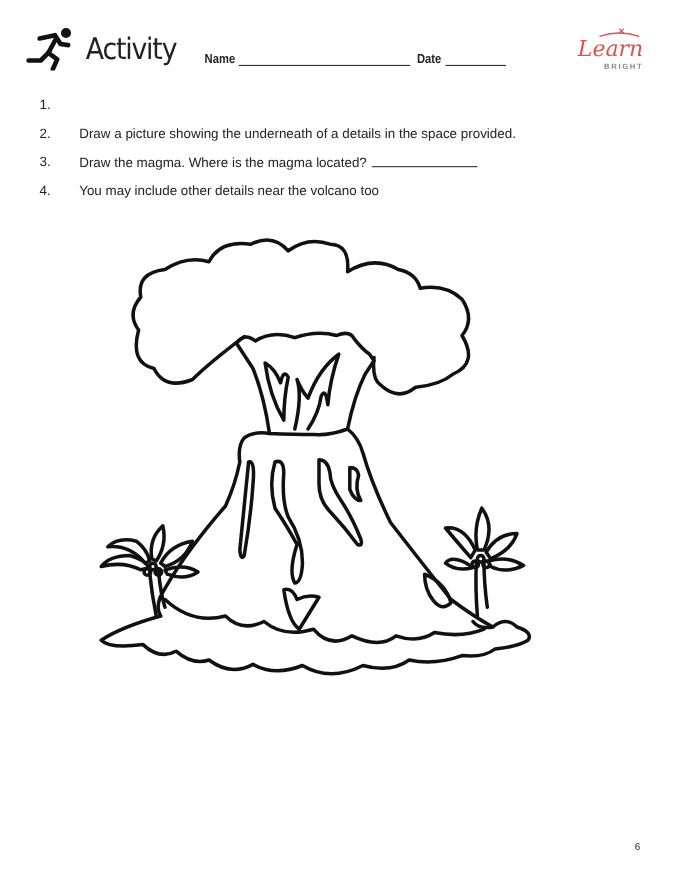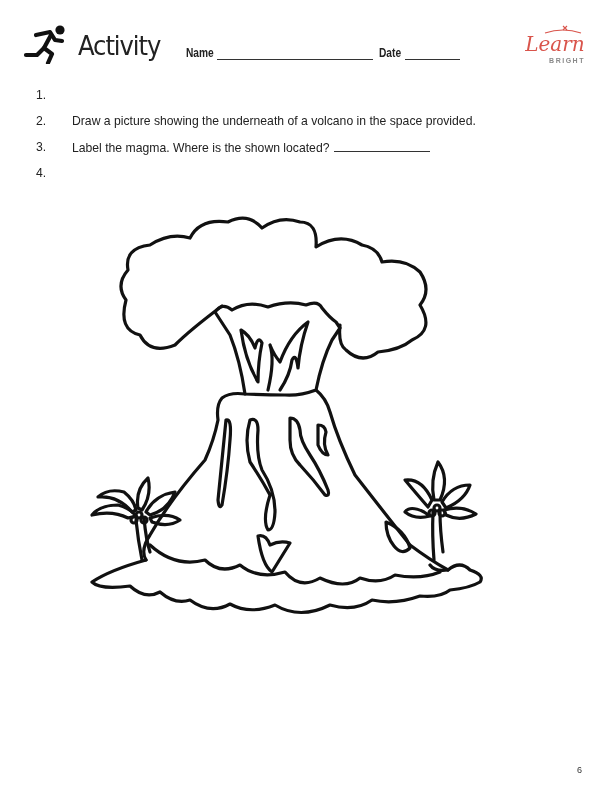--- a/index.html
+++ b/index.html
@@ -45,28 +45,29 @@
     <text x="52" y="39" text-anchor="middle" font-family="Liberation Sans, sans-serif" font-weight="bold" font-size="7" letter-spacing="1.5" fill="#8a8a8a">BRIGHT</text>
   </svg>
 </div>
 
 <ol class="instructions">
   <li>
     <span class="num">1.</span>
   </li>
   <li>
     <span class="num">2.</span>
-    <span class="txt">Draw a picture showing the underneath of a volcano in the space provided.</span>
+    <span class="txt">Draw a picture showing the underneath of a details in the space provided.</span>
   </li>
   <li>
     <span class="num">3.</span>
-    <span class="txt"><span>Label the magma. Where is the shown located?</span><span class="blank"></span></span>
+    <span class="txt"><span>Draw the magma. Where is the magma located?</span><span class="blank"></span></span>
   </li>
   <li>
     <span class="num">4.</span>
+    <span class="txt">You may include other details near the volcano too</span>
   </li>
 </ol>
 
 <svg class="illustration" viewBox="75 212 470 430" fill="none" stroke="#111" stroke-width="3.2" stroke-linecap="round" stroke-linejoin="round">
 
   <path d="M222 306 Q190 330 175 345 Q150 355 140 335 Q118 330 126 300 Q115 285 128 270
            Q124 248 150 245 Q170 232 190 238 Q200 218 228 222 Q248 212 262 228 Q280 215 300 222 Q318 222 316 247
            Q340 232 362 245 Q378 248 382 262 Q405 258 420 272 Q432 290 420 305 Q435 330 412 340 Q400 350 378 352
            Q362 365 346 350 Q338 345 340 325"></path>
 

